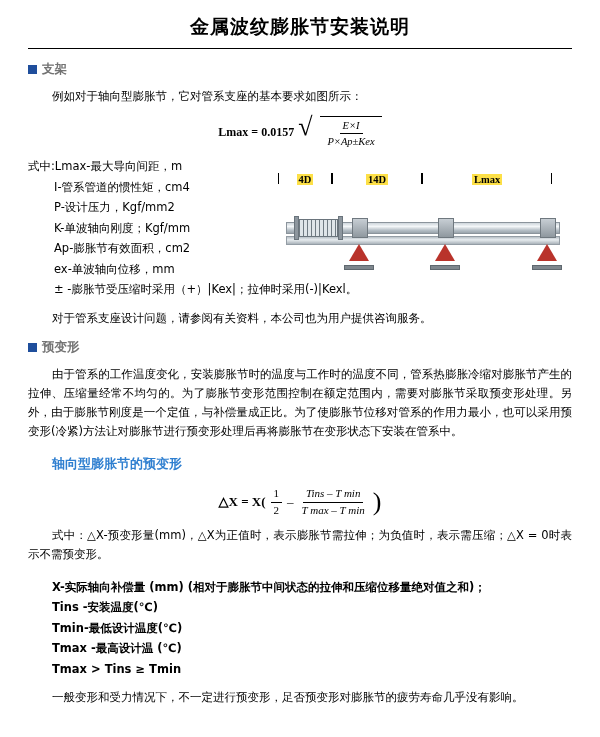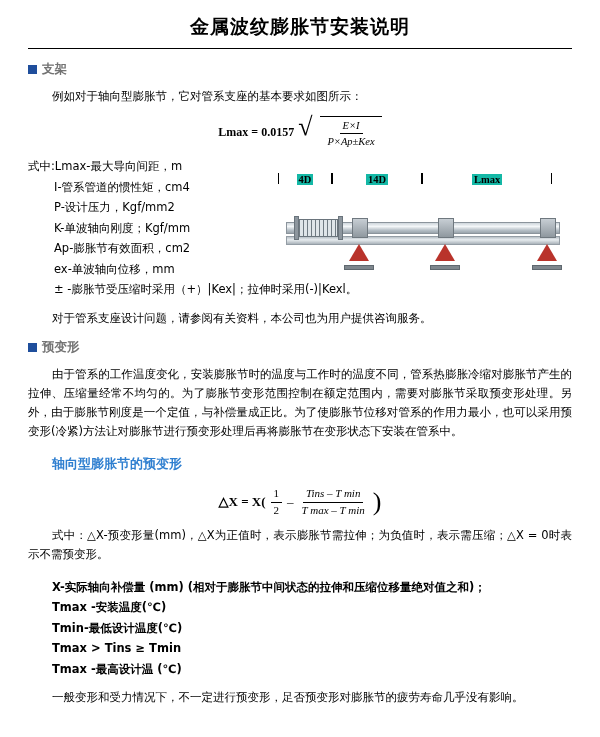--- a/index.html
+++ b/index.html
@@ -157,21 +157,21 @@
     font-size: 10.5px;
     font-weight: bold;
     font-family: "Liberation Serif", serif;
   }
   .dim {
     position: relative;
     text-align: center;
     border-left: 1px solid #000;
     border-right: 1px solid #000;
   }
-  .dim .lab { position: relative; top: 1px; background: #14b8a6; padding: 0 2px; }
+  .dim .lab { position: relative; top: 1px; background: #fde047; padding: 0 2px; }
   .dim::before {
     content: "";
     position: absolute;
     left: 0; right: 0; top: 50%;
     border-top: 1px solid #000;
     z-index: -1;
   }
   .dim-4d { width: 52px; }
   .dim-14d { width: 88px; }
   .dim-lmax { width: 128px; }
@@ -398,22 +398,22 @@
           <span class="d">T max – T min</span>
         </span>
         <span class="paren">)</span>
       </span>
     </div>
 
     <p class="body indent">式中：△X-预变形量(mm)，△X为正值时，表示膨胀节需拉伸；为负值时，表示需压缩；△X = 0时表示不需预变形。</p>
 
     <div class="legend" style="margin-top:13px;padding-left:24px;font-weight:bold;">
       <div class="li">X-实际轴向补偿量 (mm) (相对于膨胀节中间状态的拉伸和压缩位移量绝对值之和)；</div>
-      <div class="li">Tmax -安装温度(℃)</div>
+      <div class="li">Tins -安装温度(℃)</div>
       <div class="li">Tmin-最低设计温度(℃)</div>
+      <div class="li">Tmax -最高设计温 (℃)</div>
       <div class="li">Tmax &gt; Tins ≥ Tmin</div>
-      <div class="li">Tmax -最高设计温 (℃)</div>
     </div>
 
     <p class="body indent">一般变形和受力情况下，不一定进行预变形，足否预变形对膨胀节的疲劳寿命几乎没有影响。</p>
 
   </div>
 </div>
 
 </body></html>

